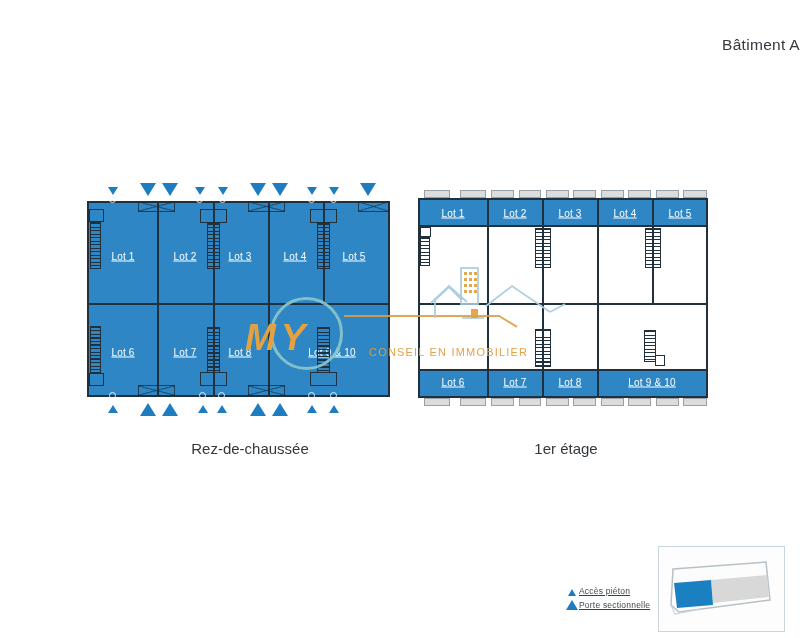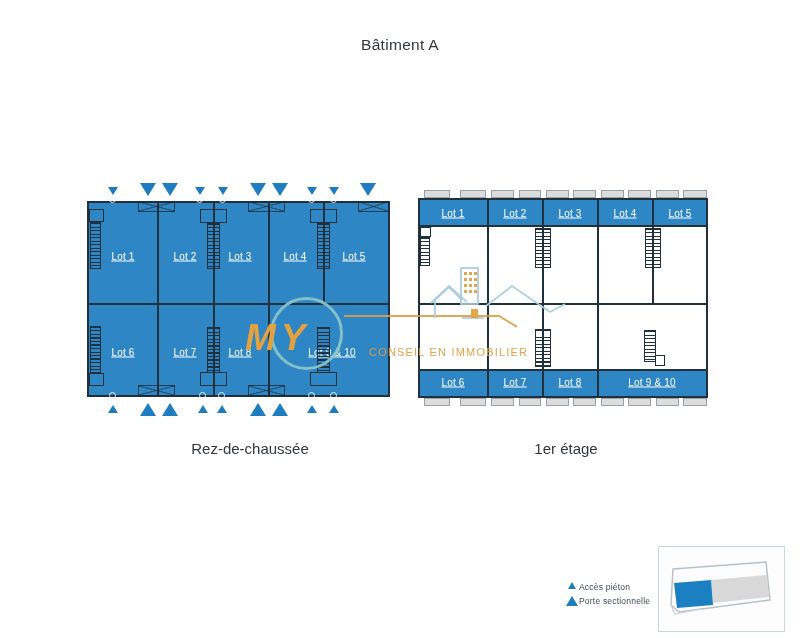--- a/index.html
+++ b/index.html
@@ -10,21 +10,21 @@
     --orange:#e3a23f;
     --sky:#dcdcdc;
     --text:#3b4046;
   }
   html,body{margin:0;padding:0;}
   body{
     width:800px;height:638px;position:relative;overflow:hidden;background:#fff;
     font-family:"Liberation Sans", sans-serif;color:var(--text);
   }
   
-  .page-title{position:absolute;left:0;top:36px;width:800px;text-align:center;
+  .page-title{position:absolute;left:0;top:36px;width:800px;text-align:right;
     font-size:15.5px;color:#33383d;letter-spacing:.3px;}
   .caption{position:absolute;top:440px;transform:translateX(-50%);font-size:15px;color:#33383d;}
   
   .plan{position:absolute;border:2px solid var(--wall);box-sizing:border-box;}
   #ground-plan{left:87px;top:201px;width:303px;height:196px;background:var(--plan-fill);}
   #first-plan{left:418px;top:198px;width:290px;height:200px;background:#fff;}
   .wall{position:absolute;background:var(--wall);}
   .lot-label{position:absolute;transform:translate(-50%,-50%);color:#fff;font-size:10px;
     white-space:nowrap;letter-spacing:.2px;text-decoration:underline;}
   .band{position:absolute;left:0;width:286px;background:var(--plan-fill);box-sizing:border-box;}
@@ -55,21 +55,21 @@
     letter-spacing:5px;color:var(--orange);font-style:italic;}
   .wm-transac{position:absolute;left:347px;top:317px;font-size:28px;font-weight:bold;
     letter-spacing:5px;color:rgba(140,198,202,.95);}
   .wm-tagline{position:absolute;left:369px;top:346px;font-size:11px;letter-spacing:1.2px;
     color:rgba(224,158,63,.95);}
   .wm-roofline{position:absolute;left:344px;top:315px;width:156px;height:2px;background:rgba(221,158,67,.9);}
   .wm-roofline2{position:absolute;left:499px;top:315px;width:21px;height:2px;background:rgba(221,158,67,.9);
     transform:rotate(31deg);transform-origin:left center;}
   
   #legend-text{position:absolute;left:564px;top:582px;z-index:5;}
-  .legend-row{display:flex;align-items:flex-start;height:14px;}
+  .legend-row{display:flex;align-items:flex-end;height:14px;text-decoration:underline;}
   .legend-icon{width:15px;display:flex;justify-content:center;}
   .legend-label{font-size:8.5px;color:#3f4a52;letter-spacing:.2px;}
   .leg-tri-sm{width:0;height:0;border-left:4px solid transparent;border-right:4px solid transparent;
     border-bottom:7px solid var(--marker);}
   .leg-tri-lg{width:0;height:0;border-left:6px solid transparent;border-right:6px solid transparent;
     border-bottom:10px solid var(--marker);}
   #minimap{position:absolute;left:658px;top:546px;width:127px;height:86px;background:#fdfdfd;
     border:1px solid #c9d6de;box-sizing:border-box;z-index:5;}
   #decor-layer{position:absolute;left:0;top:0;width:800px;height:638px;z-index:4;pointer-events:none;}
   #marker-layer{position:absolute;left:0;top:0;width:800px;height:638px;z-index:5;pointer-events:none;}

